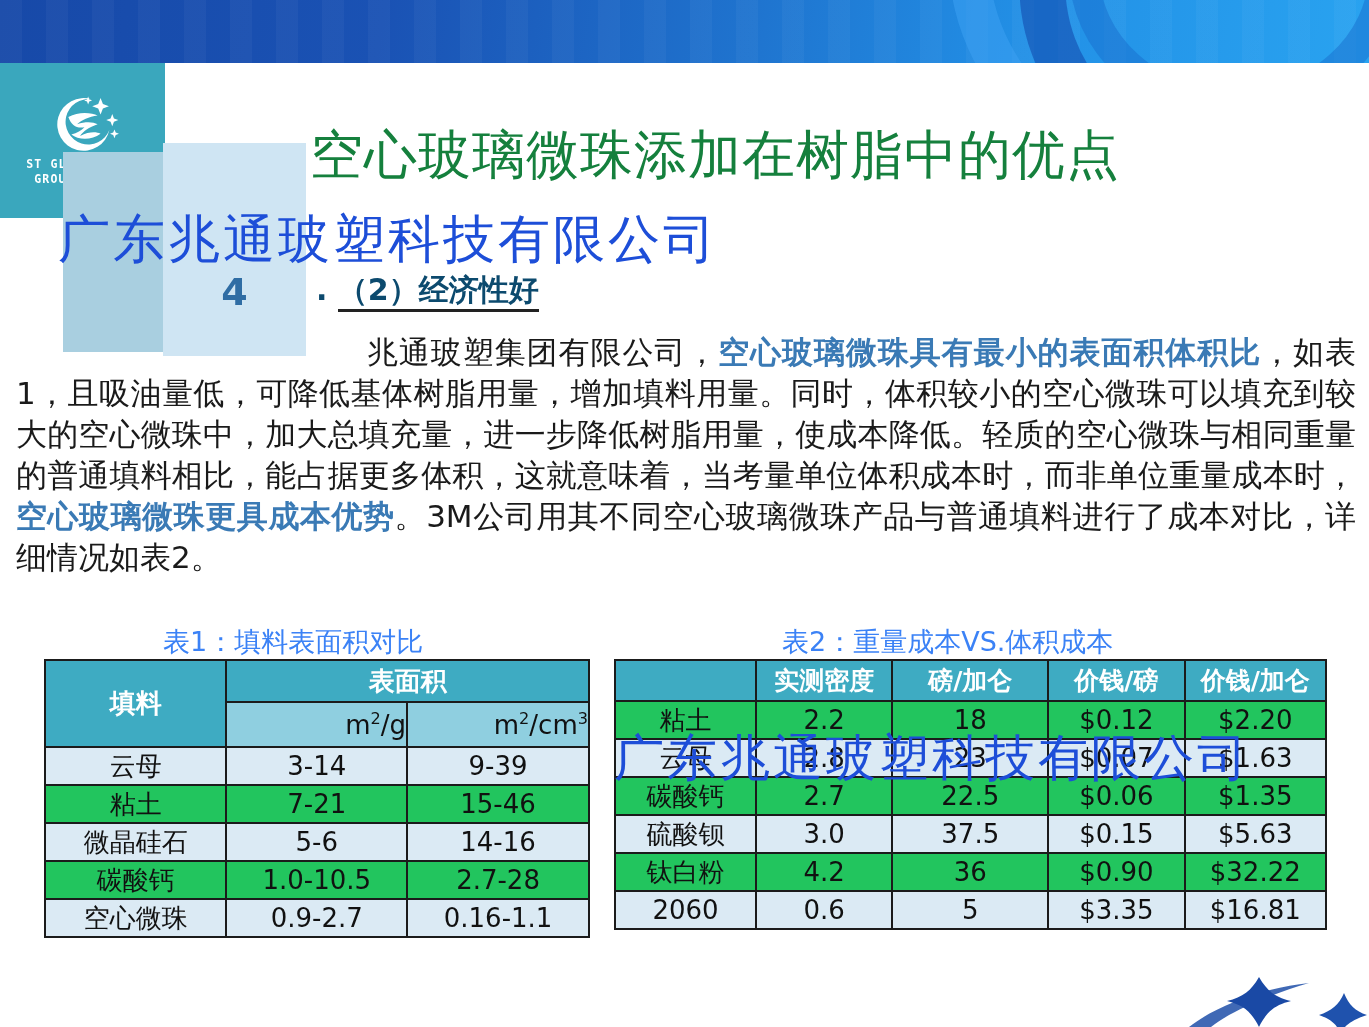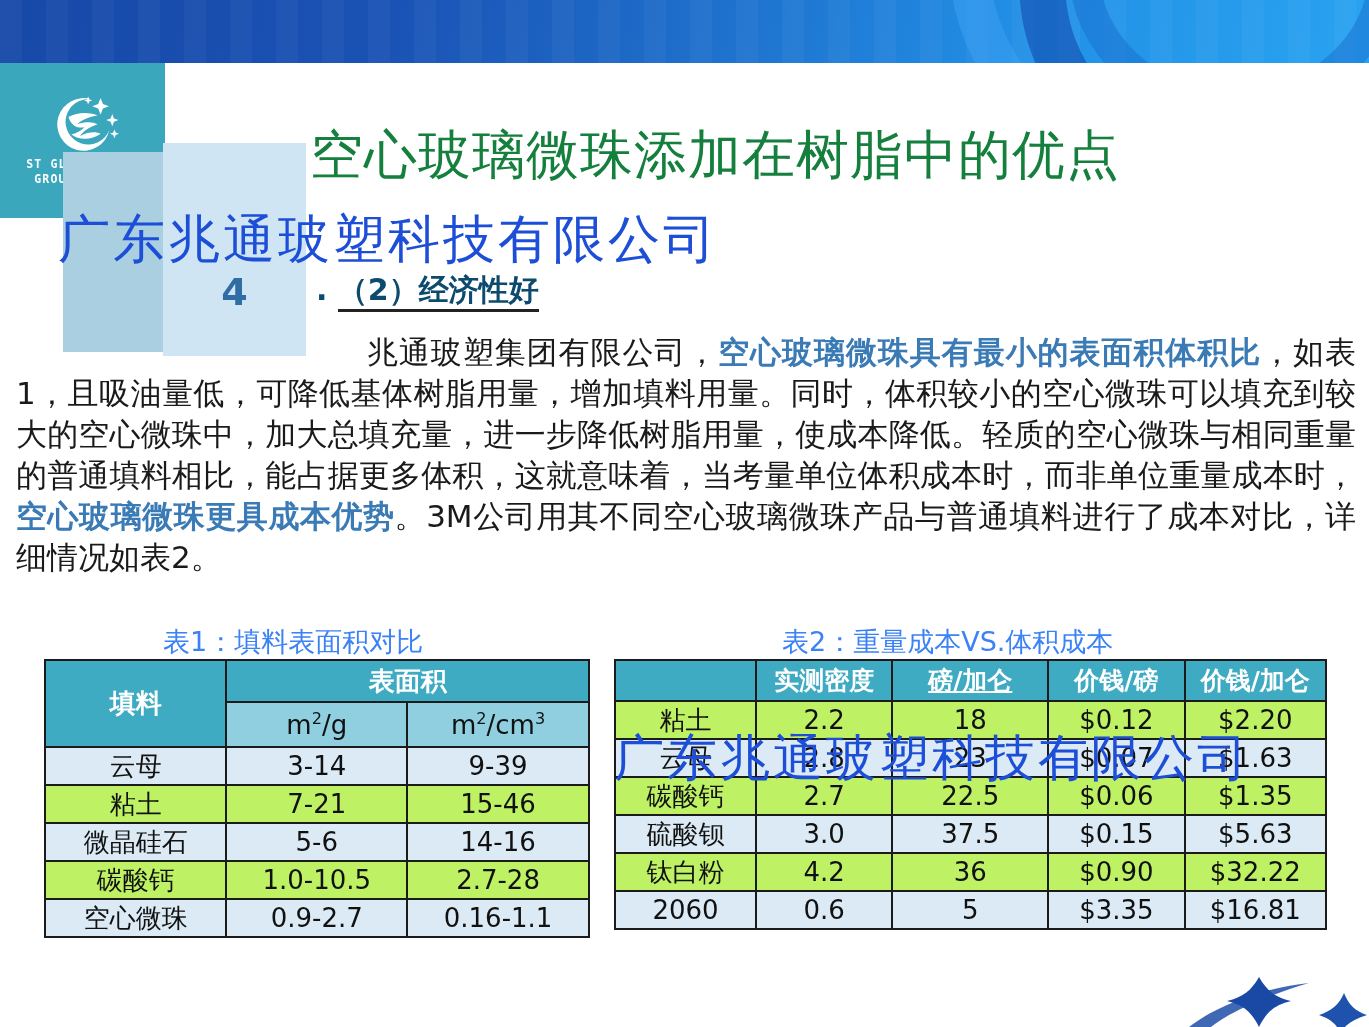--- a/index.html
+++ b/index.html
@@ -104,35 +104,35 @@
 
   table{border-collapse:collapse;position:absolute;}
   table td,table th{
     border:2px solid #1b1b1b;
     text-align:center;font-weight:normal;color:#111;
     font-size:26px;padding:0;
   }
   .hdr-dark{background:#3eabc2;color:#ffffff;font-weight:bold;}
   .hdr-mid{background:#8fcfe0;color:#111;font-weight:normal;}
   .r-lite{background:#dbeaf4;}
-  .r-med{background:#bef264;}
+  .r-med{background:#22c55e;}
 
   
   #t1{left:44px;top:659px;width:546px;}
   #t1 .c-name{width:185px;}
-  #t1 .c-v{width:183px;}
+  #t1 .c-v{width:183px;text-align:right;}
   #t1 tr{height:38px;}
   #t1 .hrow1{height:42px;}
   #t1 .hrow2{height:45px;}
 
   
   #t2{left:614px;top:659px;width:713px;}
   #t2 .c0{width:146px;}
   #t2 .c1{width:143px;}
-  #t2 .c2{width:163px;text-decoration:underline;}
+  #t2 .c2{width:163px;}
   #t2 .c3{width:140px;}
   #t2 .c4{width:144px;}
   #t2 tr{height:38px;}
   #t2 .hrow{height:41px;}
   #t2 .hdr-dark{font-size:25px;}
 
   sup{font-size:0.62em;vertical-align:super;}
 
   
   .footer{

